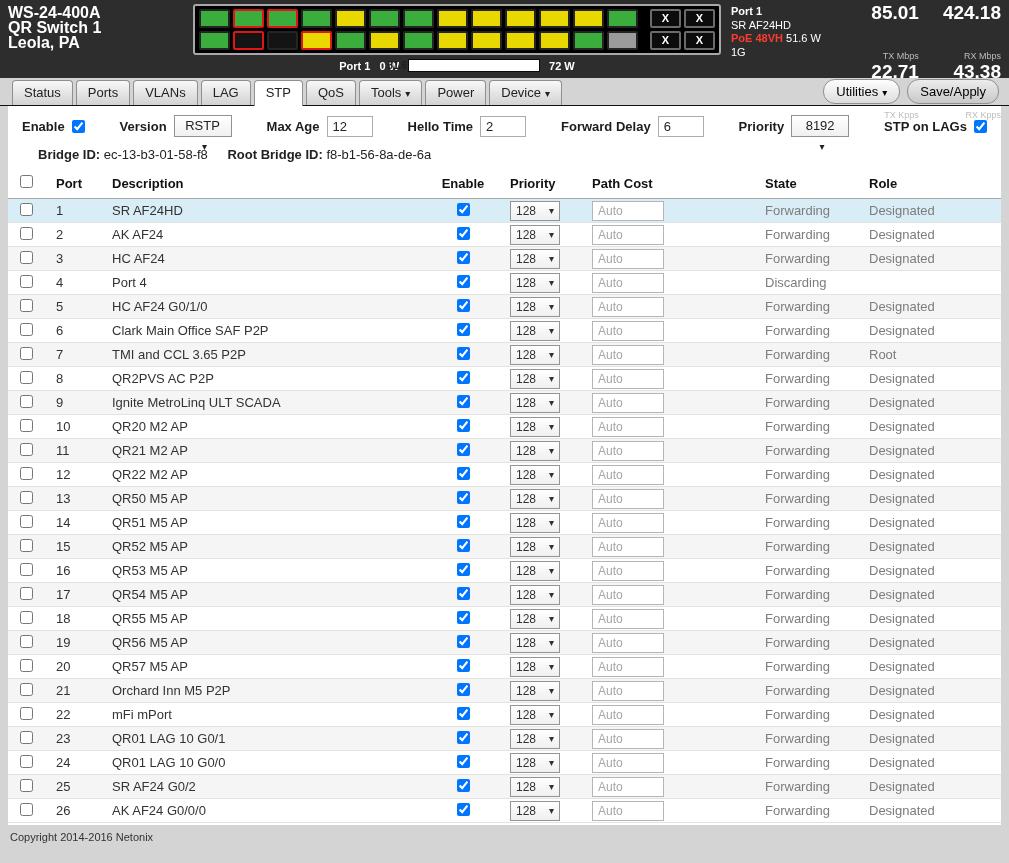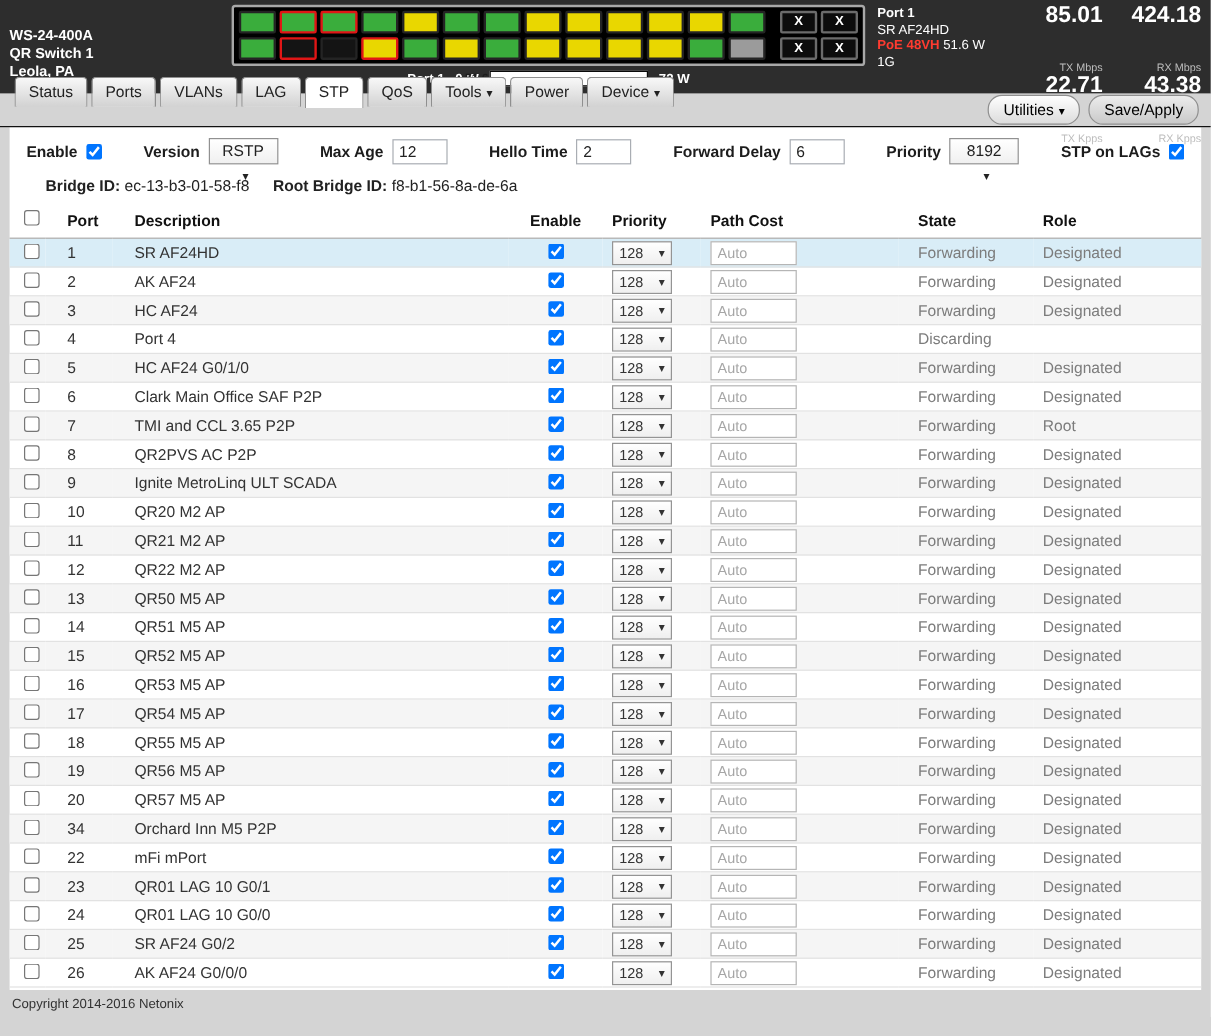--- a/index.html
+++ b/index.html
@@ -8,40 +8,40 @@
     background: #d4d4d4;
     font-family: "Liberation Sans", sans-serif;
     font-size: 13px;
     color: #222;
     overflow: hidden;
     position: relative;
   }
 
   
   .header { position: relative; height: 78px; background: #2d2d2d; }
-  .device-info { position: absolute; left: 8px; top: 22px; color: #fff; font-weight: bold; font-size: 12px; line-height: 15px; }
+  .device-info { position: absolute; left: 8px; top: 5px; color: #fff; font-weight: bold; font-size: 16px; line-height: 15px; }
   .port-panel-wrap { position: absolute; left: 193px; top: 4px; }
   .port-panel { background: #000; border: 2px solid #a8a8a8; border-radius: 3px; padding: 3px 4px; display: flex; flex-direction: column; gap: 3px; }
   .pg-row { display: flex; gap: 3px; }
   .pg-cell { width: 31px; height: 19px; border-radius: 2px; border: 2px solid #242424; }
   .pg-sfp { background: #0c0c0c; border-color: #6b6b6b; color: #fff; font-weight: bold; font-size: 11px; text-align: center; line-height: 14px; }
   .pg-gap { margin-left: 9px; }
   .power-row { margin-top: 4px; display: flex; align-items: center; justify-content: center; gap: 9px; color: #fff; font-size: 11px; font-weight: bold; }
   .power-bar { width: 132px; height: 13px; background: #fff; border: 1px solid #0a0a0a; position: relative; }
   .power-fill { height: 100%; background: linear-gradient(to right, #2f9e2f, #cfd000 55%, #f0a000); position: relative; }
   .power-value { position: absolute; right: 2px; top: 1px; font-size: 10px; font-weight: bold; color: #1d1d1d; line-height: 10px; }
   .sel-port-info { position: absolute; left: 731px; top: 5px; color: #fff; font-size: 11px; line-height: 13.5px; width: 150px; }
   .sel-port-info .b { font-weight: bold; }
   .poe-red { color: #ff3b30; font-weight: bold; }
   .stats { position: absolute; right: 8px; top: 3px; display: grid; grid-template-columns: auto auto; column-gap: 24px; row-gap: 1px; text-align: right; }
   .stat-value { font-size: 19px; font-weight: bold; color: #fff; line-height: 20px; }
   .stat-label { font-size: 9px; color: #bdbdbd; margin-top: 28px; }
 
   
-  .tabbar { height: 28px; padding: 2px 12px 16px; border-bottom: 1px solid #111; display: flex; align-items: flex-end; position: relative; background: #d4d4d4; }
+  .tabbar { height: 28px; padding: 2px 12px 0; border-bottom: 1px solid #111; display: flex; align-items: flex-end; position: relative; background: #d4d4d4; }
   .tab { padding: 4px 11px 5px; background: linear-gradient(#f8f8f8, #d2d2d2); border: 1px solid #8f8f8f; border-bottom: none; border-radius: 4px 4px 0 0; margin-right: 3px; font-size: 13px; color: #222; cursor: pointer; white-space: nowrap; }
   .tab.active { background: #fff; margin-bottom: -1px; padding-bottom: 6px; position: relative; z-index: 2; }
   .caret { font-size: 10px; margin-left: 4px; }
   .tab-buttons { position: absolute; right: 10px; top: 1px; display: flex; gap: 7px; align-items: center; }
   .btn { background: linear-gradient(#fefefe, #dcdcdc); border: 1px solid #8f8f8f; border-radius: 12px; padding: 4px 12px; font-size: 13px; cursor: pointer; font-family: "Liberation Sans", sans-serif; }
   .btn-dark { background: linear-gradient(#ececec, #c9c9c9); }
 
   
   .content { background: #fff; margin: 0 8px; padding-bottom: 2px; }
   .stp-form { display: flex; align-items: center; justify-content: space-between; padding: 9px 14px 7px; }
@@ -545,21 +545,21 @@
         <span>128</span>
         <span class="caret">▾</span>
       </span>
     </td>
     <td class="pad8"><input type="text" class="cost-input" placeholder="Auto" style=""></td>
     <td class="pad16 muted">Forwarding</td>
     <td class="pad8 muted">Designated</td>
   </tr>
         <tr>
     <td class="pad12"><input type="checkbox" style=""></td>
-    <td class="pad18">34</td>
+    <td class="pad18">21</td>
     <td class="pad18">Orchard Inn M5 P2P</td>
     <td class="c"><input type="checkbox" checked="" style=""></td>
     <td class="pad8">
       <span class="mini-select">
         <span>128</span>
         <span class="caret">▾</span>
       </span>
     </td>
     <td class="pad8"><input type="text" class="cost-input" placeholder="Auto" style=""></td>
     <td class="pad16 muted">Forwarding</td>

